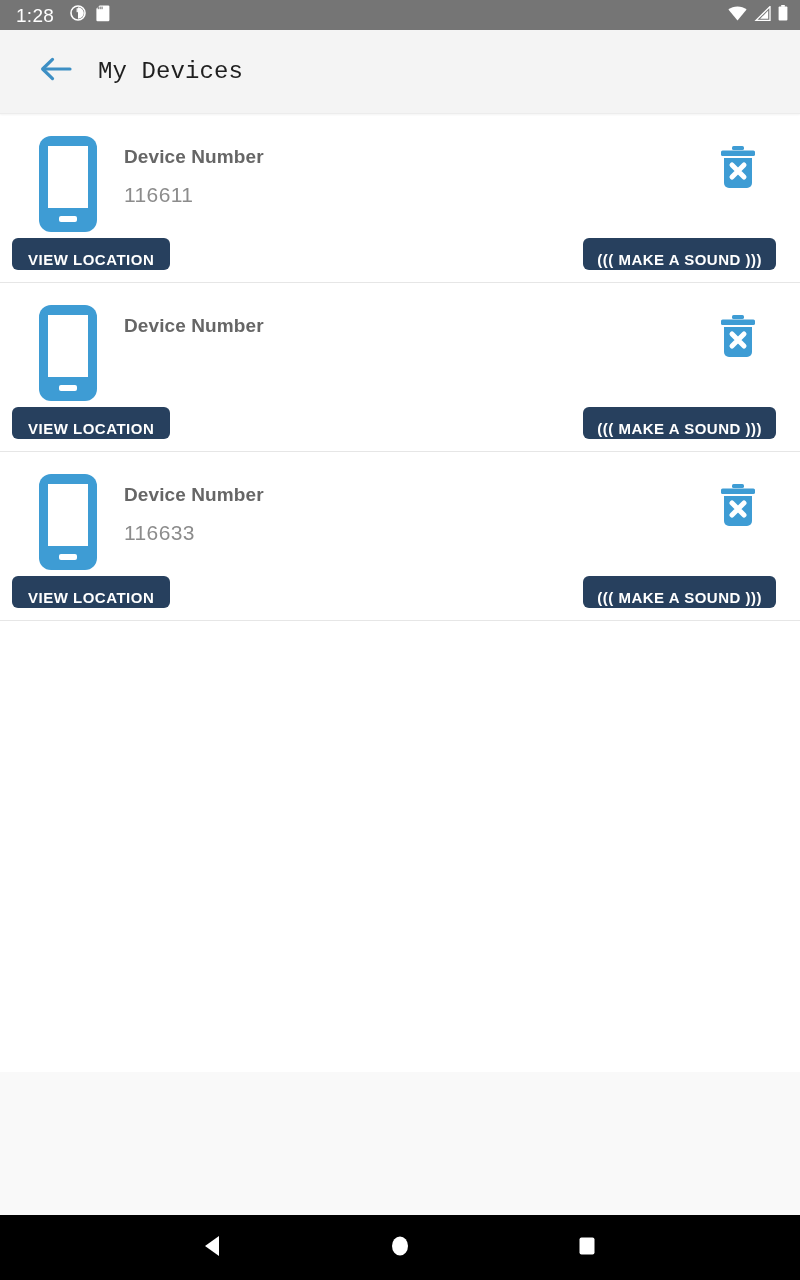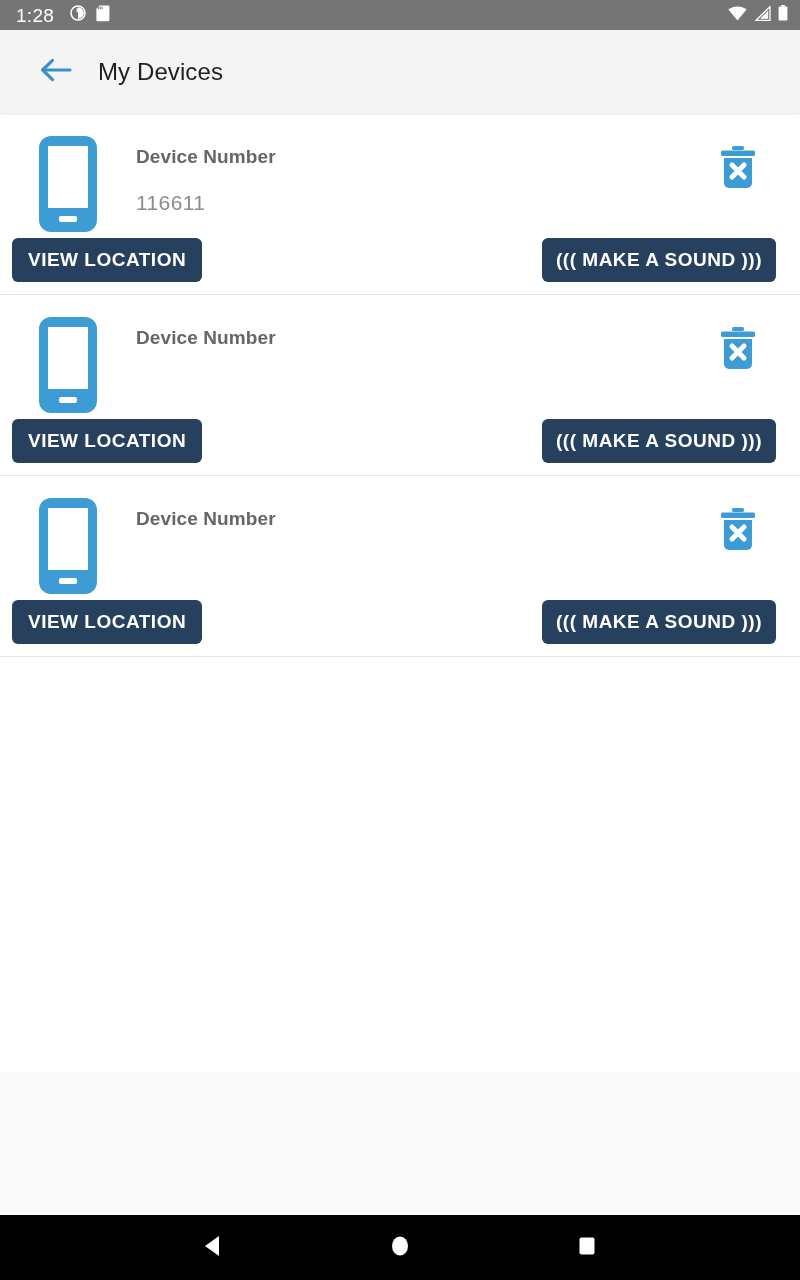--- a/index.html
+++ b/index.html
@@ -59,20 +59,21 @@
     height: 84px;
     background: #f4f4f4;
     display: flex;
     align-items: center;
     padding-left: 36px;
     box-sizing: border-box;
     border-bottom: 1px solid #ececec;
     box-shadow: 0 1px 2px rgba(0,0,0,0.05);
     position: relative;
     z-index: 3;
+    font-family: Liberation Mono, monospace;
   }
   .back-btn {
     width: 40px;
     height: 40px;
     display: flex;
     align-items: center;
     justify-content: center;
     cursor: pointer;
   }
   .toolbar-title {
@@ -95,21 +96,20 @@
     border-bottom: 1px solid #e6e6e6;
     padding: 0 12px 12px 12px;
     box-sizing: border-box;
   }
   .card-top {
     display: flex;
     align-items: flex-start;
     padding-top: 16px;
     min-height: 112px;
     box-sizing: border-box;
-    gap: 12px;
   }
   .device-icon-wrap {
     width: 112px;
     flex: 0 0 112px;
     display: flex;
     justify-content: center;
     padding-top: 6px;
   }
   .device-info {
     flex: 1 1 auto;
@@ -119,21 +119,21 @@
     font-size: 19px;
     font-weight: bold;
     color: #666666;
     line-height: 1.2;
     letter-spacing: 0.1px;
   }
   .device-number {
     font-size: 21px;
     color: #8c8c8c;
     font-weight: 400;
-    margin-top: 22px;
+    margin-top: 14px;
     letter-spacing: 0.4px;
   }
   .delete-wrap {
     flex: 0 0 100px;
     display: flex;
     justify-content: center;
     align-items: flex-start;
     padding-top: 12px;
   }
   .delete-btn {
@@ -149,25 +149,25 @@
     align-items: center;
     justify-content: space-between;
     padding: 2px 0 0 0;
   }
   .btn {
     background: #27405e;
     color: #ffffff;
     border: none;
     border-radius: 6px;
     font-family: "Liberation Sans", sans-serif;
-    font-size: 19px;
+    font-size: 15px;
     font-weight: bold;
     letter-spacing: 0.5px;
     padding: 0 16px;
-    height: 44px;
+    height: 32px;
     line-height: 44px;
     cursor: pointer;
     white-space: nowrap;
   }
   .btn-view { margin-left: 0; }
   .btn-sound { margin-right: 12px; padding: 0 14px; }
 
   
   .content-filler {
     flex: 1 1 auto;
@@ -329,20 +329,21 @@
           <span>
             <svg width="58" height="96" viewBox="0 0 58 96">
               <rect x="0" y="0" width="58" height="96" rx="12" ry="12" fill="#3e9cd4"></rect>
               <rect x="9" y="10" width="40" height="62" fill="#ffffff"></rect>
               <rect x="20" y="80" width="18" height="6" rx="2" fill="#ffffff"></rect>
             </svg>
           </span>
         </div>
         <div class="device-info">
           <div class="device-label">Device Number</div>
+          <div class="device-number">116633</div>
         </div>
         <div class="delete-wrap">
           <div class="delete-btn">
             <span>
               <svg width="44" height="46" viewBox="0 0 44 46">
                 <rect x="16" y="1" width="12" height="4" rx="1.6" fill="#3e9cd4"></rect>
                 <rect x="5" y="5.5" width="34" height="5.5" rx="1.6" fill="#3e9cd4"></rect>
                 <path d="M8 13 H36 V38 A5 5 0 0 1 31 43 H13 A5 5 0 0 1 8 38 Z" fill="#3e9cd4"></path>
                 <path d="M16 20 L28 32 M28 20 L16 32" stroke="#ffffff" stroke-width="5" stroke-linecap="round"></path>
               </svg>

